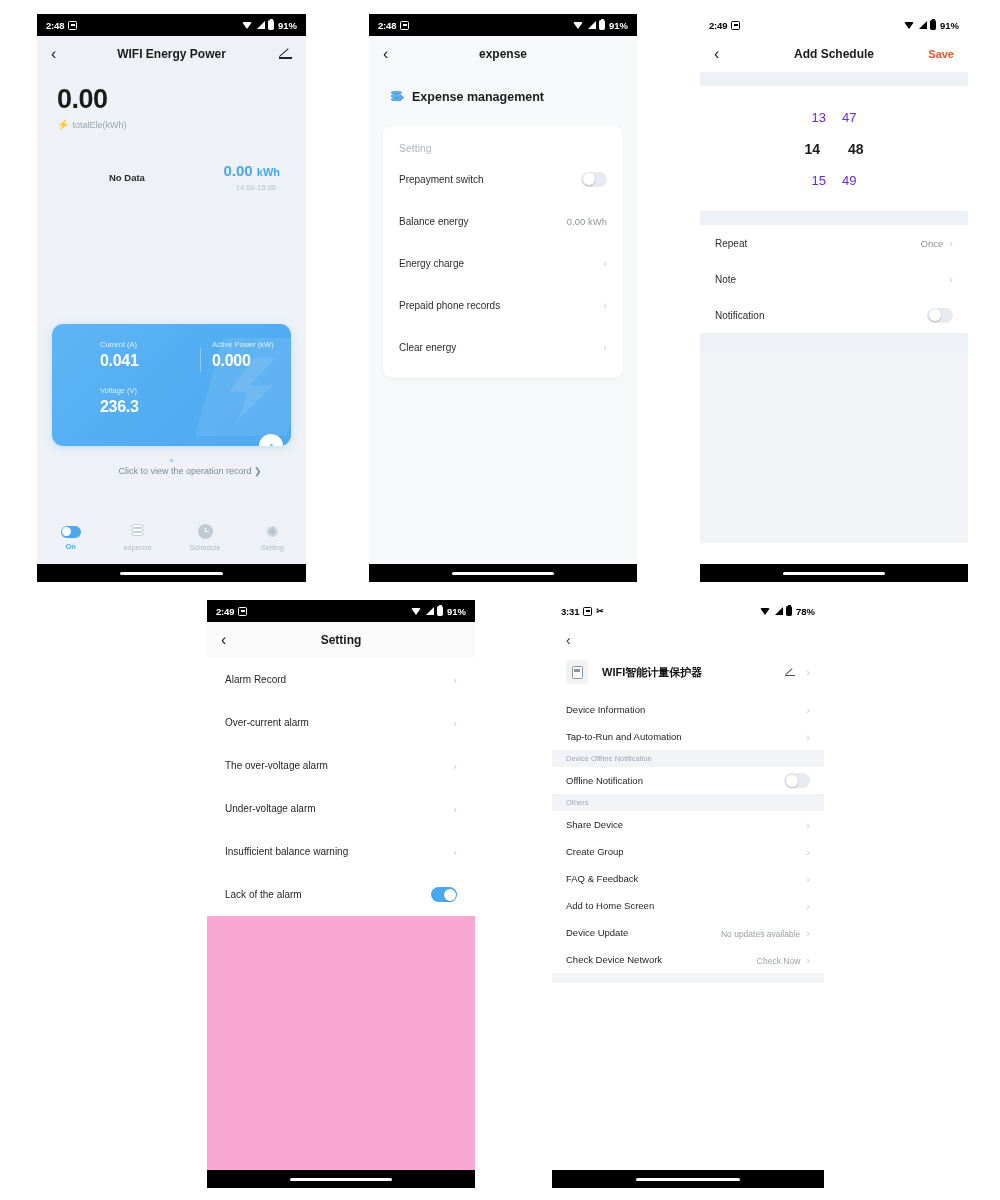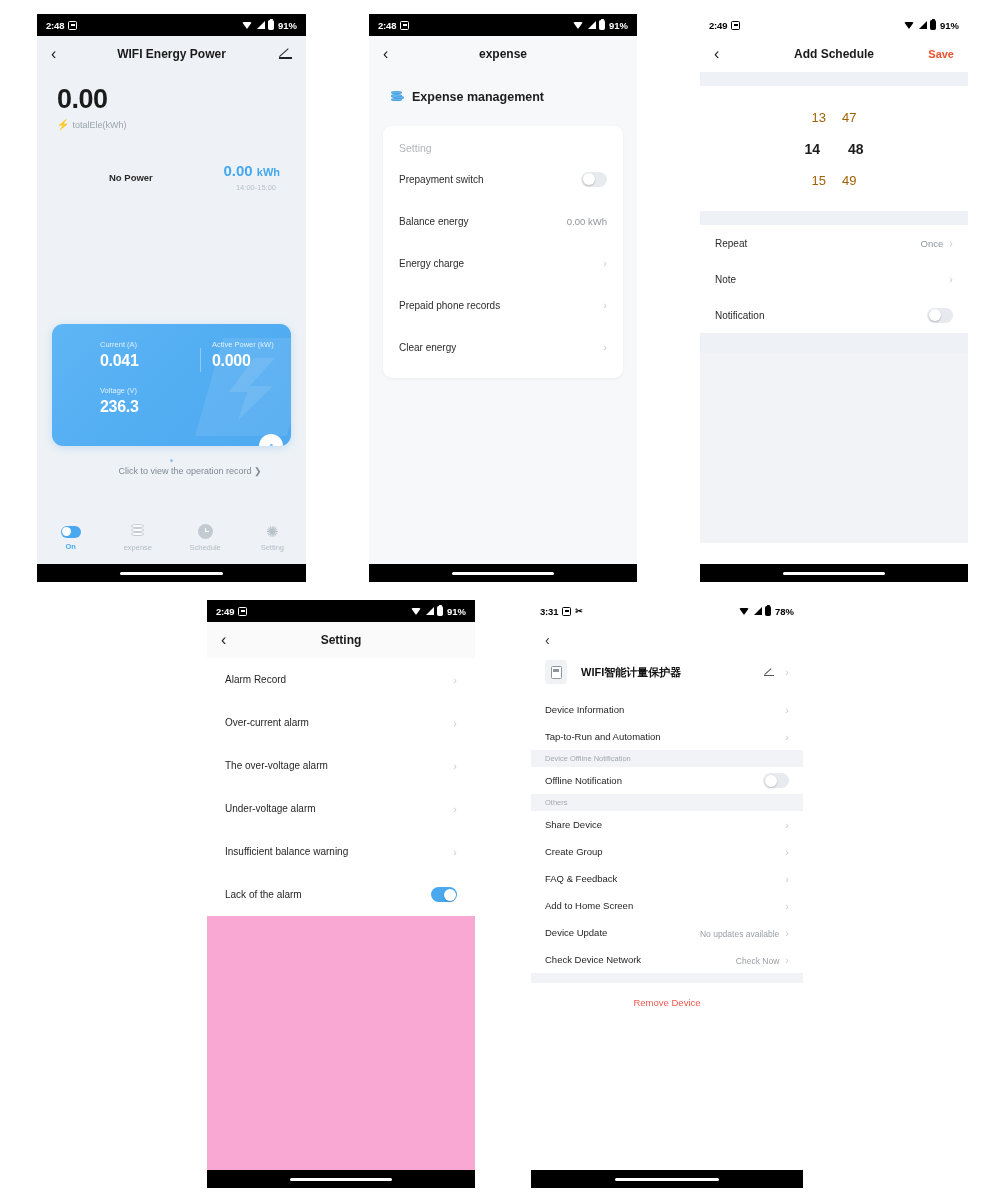--- a/index.html
+++ b/index.html
@@ -140,34 +140,34 @@
   .switch.on { background:#4aa8ef; }
   .switch.on .knob { left:auto; right:1.5px; }
 
   
   #p3 { left:700px; top:14px; width:268px; height:568px; background:#fff;}
   #p3 .body { position:absolute; top:58px; left:0; right:0; bottom:18px; background:#fff;}
   .spacer-band { height:14px; background:#eef1f6;}
   .picker { height:125px; background:#fff; position:relative;
             display:flex; flex-direction:column; align-items:center; justify-content:center; gap:16px;}
   .pk-row { display:flex; gap:16px; font-size:13px; }
-  .pk-row.dim { color:#a16207; }
+  .pk-row.dim { color:#6d28d9; }
   .pk-row.sel { color:#1c1c1c; font-weight:700; font-size:14px;gap:28px;}
   .list-white { background:#fff; padding:0 15px;}
   .list-white .row { height:36px; font-size:10px;}
 
   
   #p4 { left:207px; top:600px; width:268px; height:588px; background:#f4f5f7;}
   #p4 .body { position:absolute; top:58px; left:0; right:0; bottom:18px; background:#f9a8d4;}
   #p4 .appbar { background:#fafafa; height:36px;}
   .white-list { background:#fff; padding:0 18px;}
   .white-list .row { height:43px; font-size:10px; color:#262626;}
 
   
-  #p5 { left:531px; top:600px; width:272px; height:588px; background:#fff;}
+  #p5 { left:552px; top:600px; width:272px; height:588px; background:#fff;}
   #p5 .body { position:absolute; top:22px; left:0; right:0; bottom:18px; background:#fff;}
   .p5-back { padding:10px 0 0 14px; font-size:14px; color:#333;}
   .dev-head { display:flex; align-items:center; padding:12px 14px 12px 14px; gap:14px;}
   .dev-ico { width:22px; height:24px; border-radius:4px; background:#f1f2f4;
              display:flex; align-items:center; justify-content:center;}
   .dev-ico i { width:11px; height:13px; border:1.3px solid #8d949b; border-radius:1.5px;
                position:relative; display:block; background:#fff;}
   .dev-ico i::after{ content:""; position:absolute; left:1.3px; top:2px; width:6px; height:3px;
                      background:#8d949b;}
   .dev-name { font-size:11px; font-weight:700; color:#131313; flex:1;}
@@ -207,21 +207,21 @@
     </div>
 
     <div class="body">
       <div class="total-num">0.00</div>
       <div class="total-sub">
         <span class="bolt">⚡</span>
         <span>totalEle(kWh)</span>
       </div>
 
       <div class="chart-row">
-        <div class="nodata">No Power</div>
+        <div class="nodata">No Data</div>
         <div class="kwh-val"><span>0.00</span> <small>kWh</small></div>
         <div class="kwh-range">14:00-15:00</div>
       </div>
 
       <div class="metric-card">
         <div class="deco1"></div>
         <div class="deco2"></div>
         <div class="m-div"></div>
         <div class="m-cell m-c1">
           <div class="m-label">Current (A)</div>
@@ -506,20 +506,19 @@
         <div class="row">
           <span>Device Update</span>
           <span><span class="rv">No updates available</span><span class="chev">›</span></span>
         </div>
         <div class="row">
           <span>Check Device Network</span>
           <span><span class="rv">Check Now</span><span class="chev">›</span></span>
         </div>
       </div>
       <div class="band"></div>
-      <div class="remove">Remove Device</div>
     </div>
     <div class="navbar">
         <div class="pill"></div>
       </div>
   </div>
 
 </div>
 
 </body></html>

